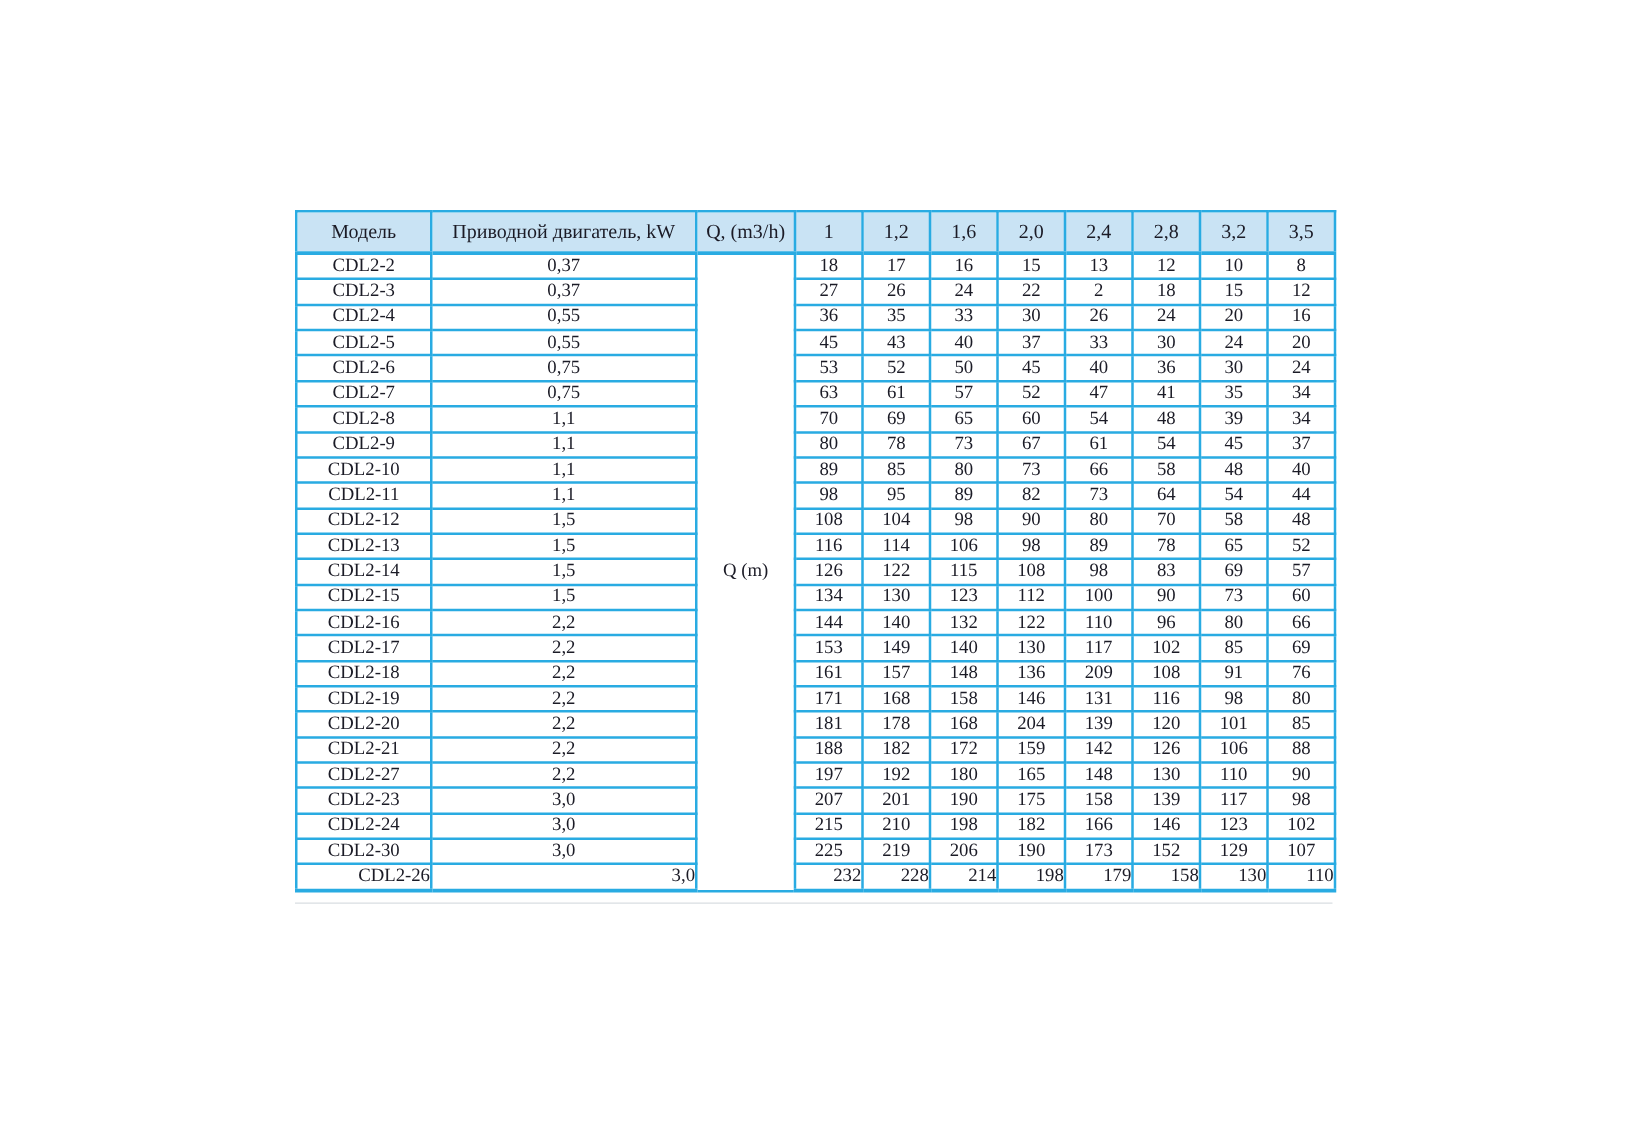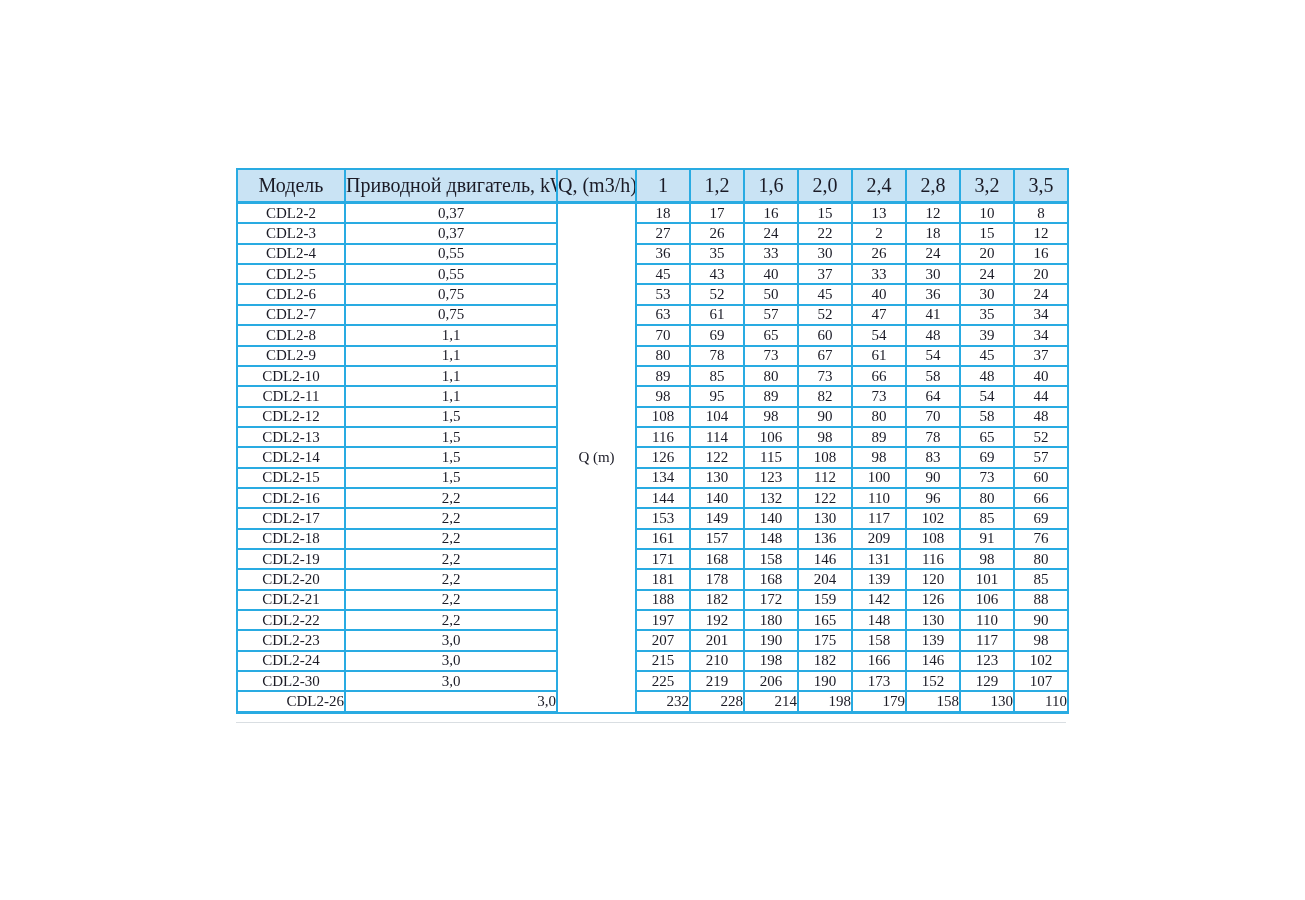--- a/index.html
+++ b/index.html
@@ -32,21 +32,21 @@
     border: 2px solid var(--border, #29ABE2);
     text-align: center;
     vertical-align: middle;
     padding: 0;
     overflow: hidden;
     white-space: nowrap;
   }
   table.pump-table thead th {
     background: var(--header-bg, #C9E3F4);
     font-weight: normal;
-    font-size: 20px;
+    font-size: 16px;
     height: 31px;
     border-bottom-width: 3px;
   }
   table.pump-table tbody td {
     background: #ffffff;
     font-size: 15px;
     line-height: 1;
   }
   table.pump-table tbody tr:last-child td {
     border-bottom-width: 3px;
@@ -334,21 +334,21 @@
         <td>188</td>
         <td>182</td>
         <td>172</td>
         <td>159</td>
         <td>142</td>
         <td>126</td>
         <td>106</td>
         <td>88</td>
       </tr>
       <tr>
-        <td class="c-model">CDL2-22</td>
+        <td class="c-model">CDL2-27</td>
         <td class="c-power">2,2</td>
         <td>197</td>
         <td>192</td>
         <td>180</td>
         <td>165</td>
         <td>148</td>
         <td>130</td>
         <td>110</td>
         <td>90</td>
       </tr>

